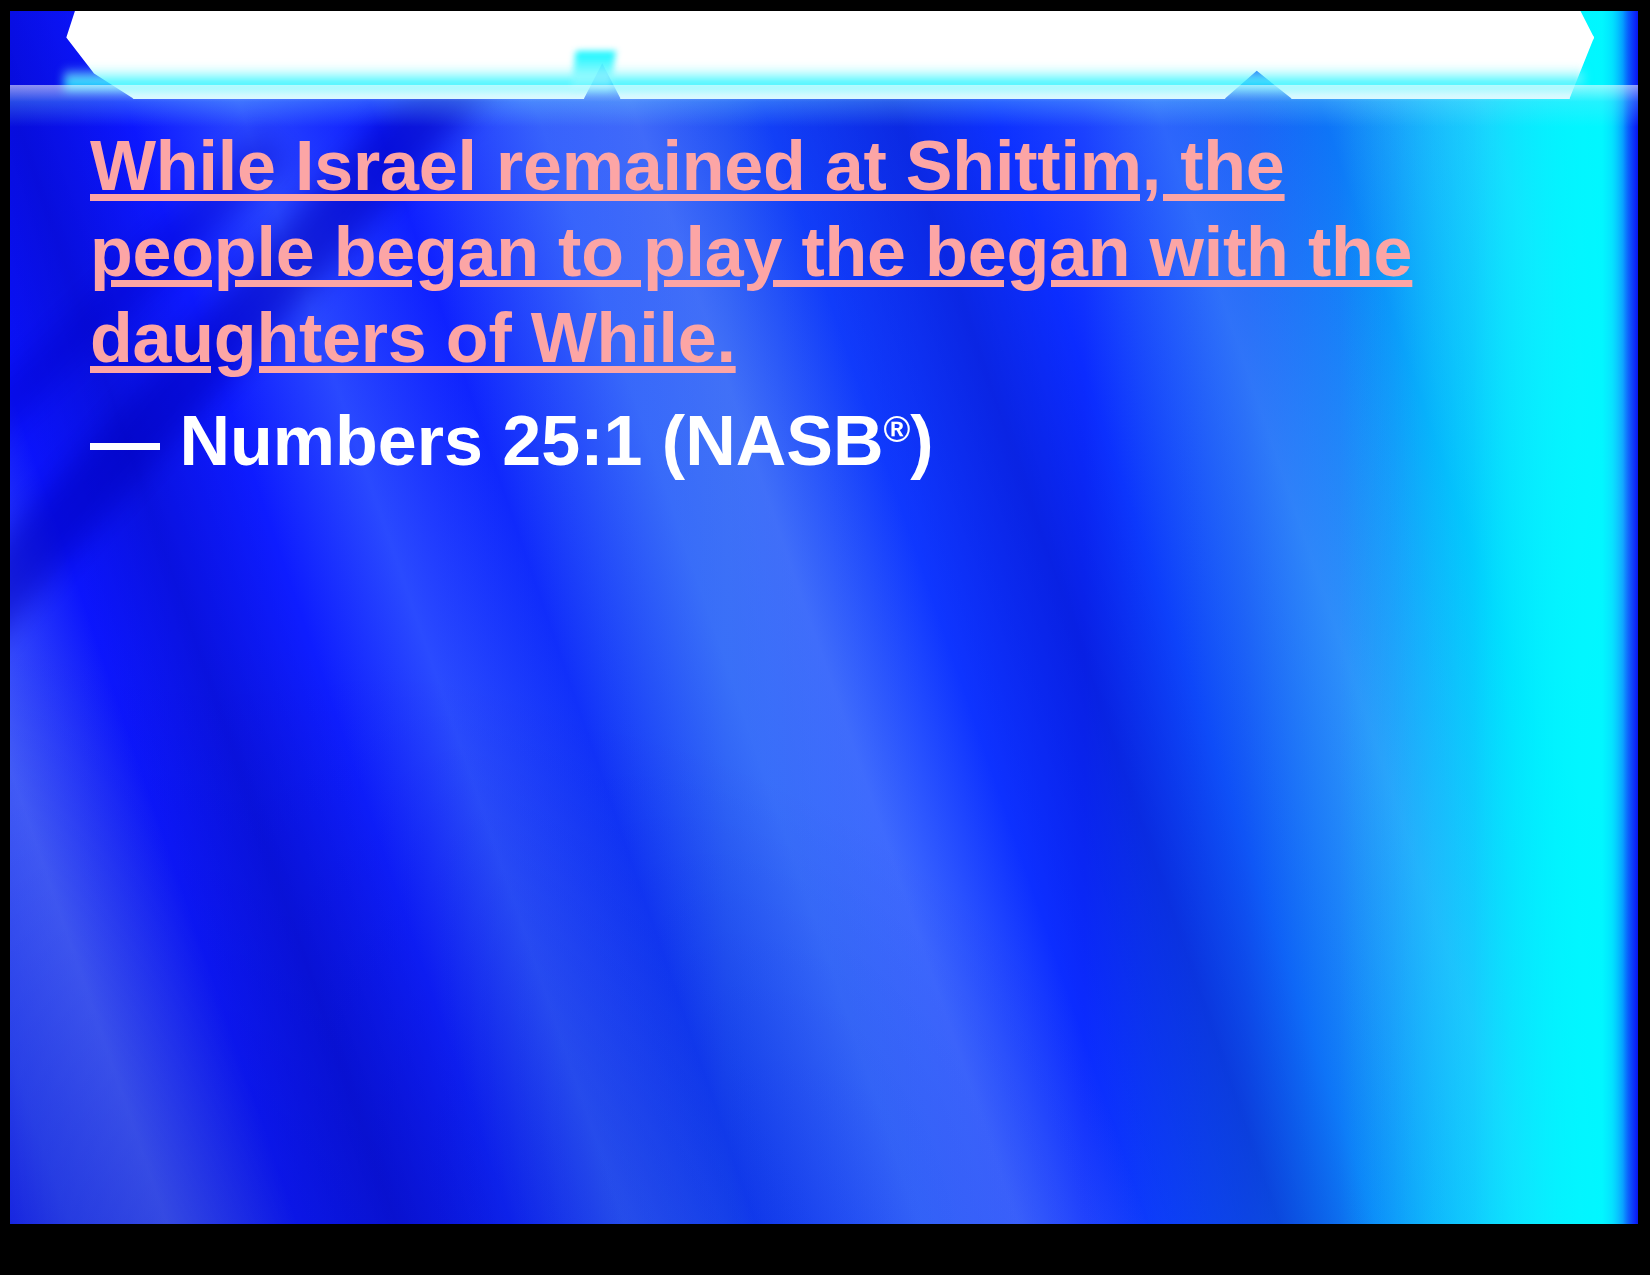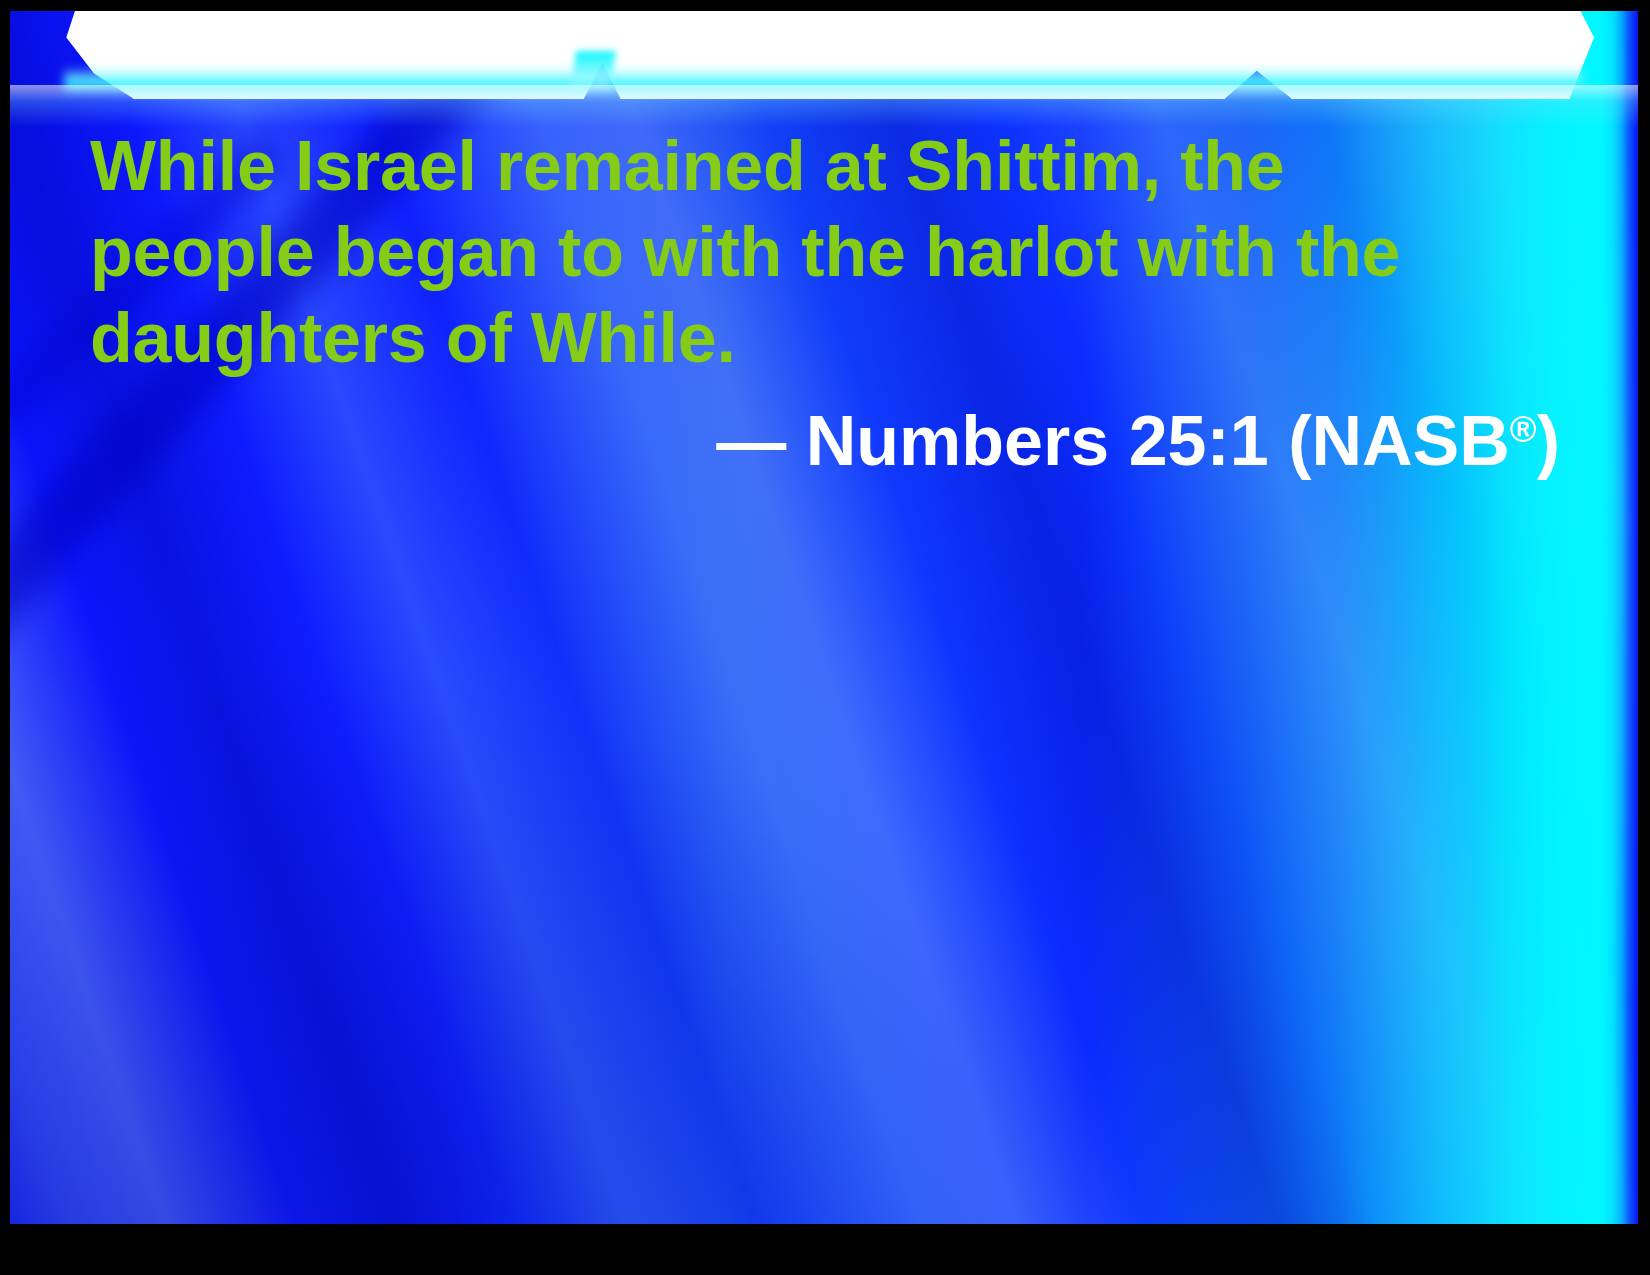--- a/index.html
+++ b/index.html
@@ -212,38 +212,39 @@
     position: absolute;
     left: 0;
     top: 0;
     width: 1628px;
     padding: 0;
   }
   .verse-line {
     position: absolute;
     left: 80px;
     width: 1480px;
-    color: #84cc16;
+    color: #fca5a5;
     font-family: "Liberation Sans", sans-serif;
     font-weight: bold;
     font-size: 70px;
     line-height: 86px;
     letter-spacing: -0.2px;
     white-space: nowrap;
+    text-decoration: underline;
   }
   .verse-line.l1 { top: 112px; }
   .verse-line.l2 { top: 198px; }
   .verse-line.l3 { top: 284px; }
 
   .attribution {
     position: absolute;
     left: 80px;
     top: 376px;
     width: 1470px;
-    text-align: right;
+    text-align: left;
     color: #ffffff;
     font-family: "Liberation Sans", sans-serif;
     font-weight: bold;
     font-size: 70px;
     line-height: 86px;
     white-space: nowrap;
   }
   .attribution .reg {
     font-size: 0.52em;
     vertical-align: 0.62em;
@@ -267,20 +268,20 @@
 
     <div class="top-band-wrap">
       <div class="top-band-glow"></div>
       <div class="top-band-cyanlip"></div>
       <div class="top-band-notch"></div>
       <div class="top-band-fade"></div>
     </div>
 
     <div class="verse-block">
       <div class="verse-line l1">While Israel remained at Shittim, the</div>
-      <div class="verse-line l2">people began to with the harlot with the</div>
+      <div class="verse-line l2">people began to play the began with the</div>
       <div class="verse-line l3">daughters of While.</div>
 
       <div class="attribution"><span>— Numbers 25:1 (NASB</span><span class="reg">®</span><span>)</span></div>
     </div>
 
   </div>
 </div>
 
 </body></html>

